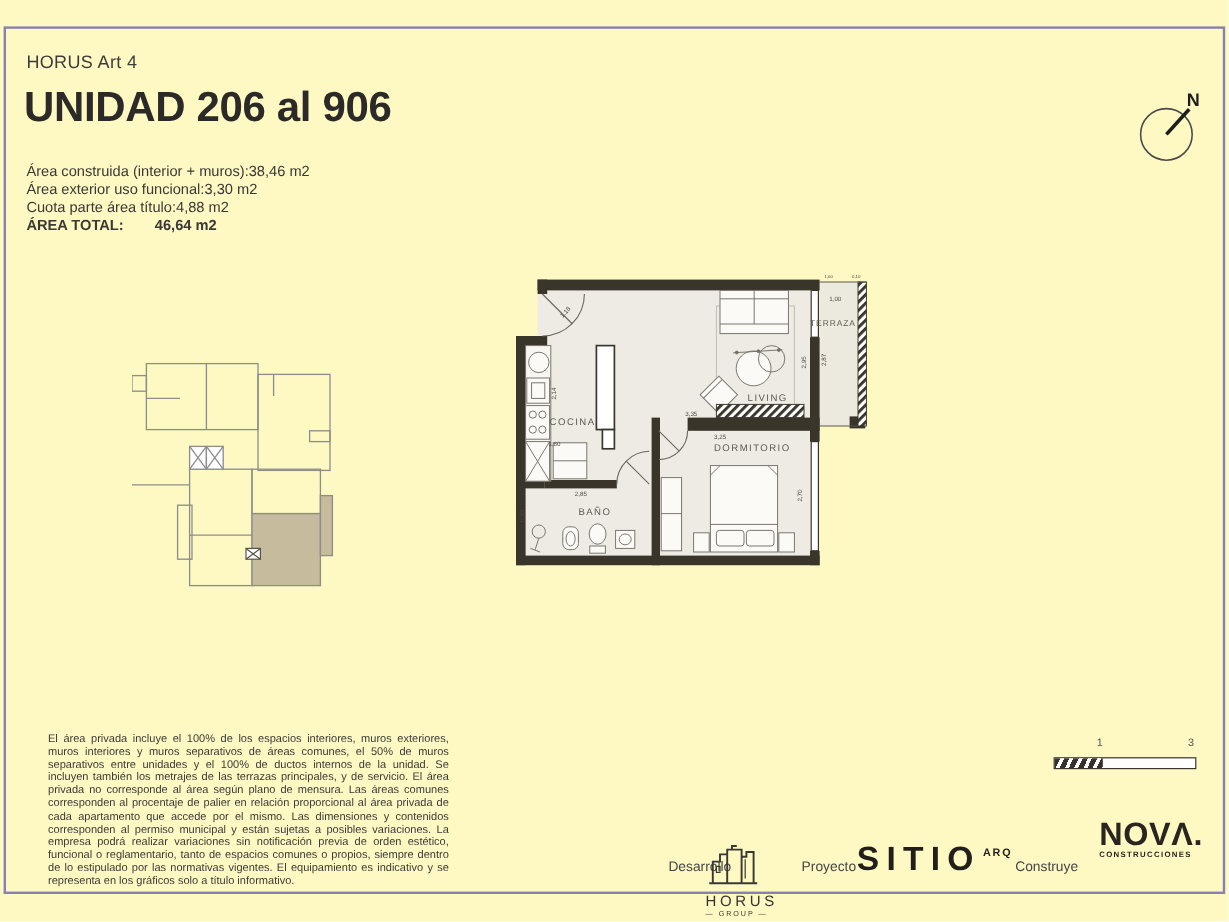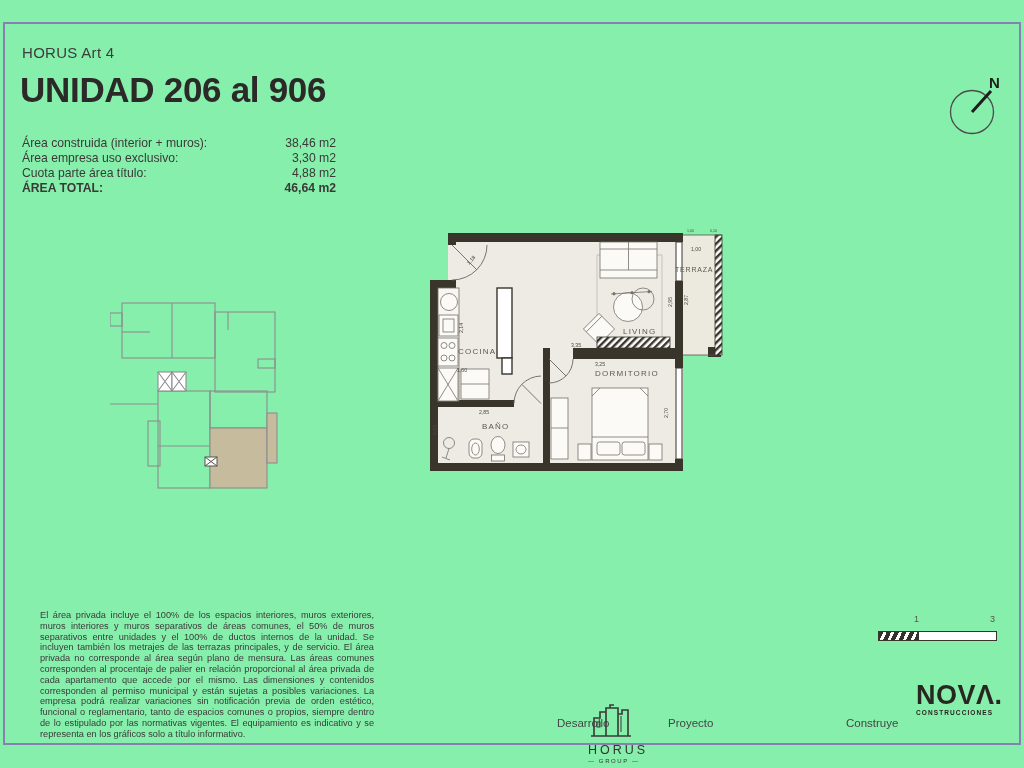--- a/index.html
+++ b/index.html
@@ -1,23 +1,23 @@
 <!DOCTYPE html>
 <html><head>
 <meta charset="utf-8">
 <style>
   html,body{margin:0;padding:0;background:#fff;}
   body{font-family:"Liberation Sans", sans-serif;}
-  .page{position:relative;width:1024px;height:768px;background:#86efac;overflow:hidden;}
+  .page{position:relative;width:1024px;height:768px;background:#fef9c3;overflow:hidden;}
   .abs{position:absolute;}
   .frame{position:absolute;left:3px;top:22px;width:1014px;height:719px;border:2px solid #8781b2;}
   .project-name{left:22px;top:44px;font-size:15px;color:#3c3c3c;letter-spacing:.3px;}
   .page-title{left:20px;top:70px;font-size:35px;font-weight:700;color:#2b2a28;letter-spacing:-.3px;}
   .areas{left:22px;top:136px;width:314px;font-size:12.2px;color:#3a3936;}
-  .areas .row{display:flex;justify-content:space-between;line-height:14.9px;}
+  .areas .row{display:flex;line-height:14.9px;}
   .areas .row.total{font-weight:bold;gap:26px;}
   .legal{left:20px;top:610px;width:334px;font-size:9.2px;line-height:10.8px;color:#3b3a38;text-align:justify;margin-left:20px;}
   .flabel{font-size:11.5px;color:#454545;}
   .horus-block{left:588px;top:704px;width:76px;text-align:left;color:#363430;}
   .horus-name{font-size:12.5px;letter-spacing:3px;margin-top:1px;}
   .horus-sub{font-size:6px;letter-spacing:1.6px;margin-top:1px;}
   .sitio-block{left:714px;top:700px;color:#221f1b;white-space:nowrap;}
   .sitio-name{font-size:28px;font-weight:800;letter-spacing:6px;}
   .sitio-sub{font-size:9px;font-weight:700;letter-spacing:1.5px;position:relative;top:-12px;left:2px;}
   .nova-block{left:916px;top:682px;color:#292620;}
@@ -37,21 +37,21 @@
 
   <div class="abs project-name">HORUS Art 4</div>
   <div class="abs page-title">UNIDAD 206 al 906</div>
 
   <div class="abs areas">
     <div class="row">
       <span>Área construida (interior + muros):</span>
       <span>38,46 m2</span>
     </div>
     <div class="row">
-      <span>Área empresa uso exclusivo:</span>
+      <span>Área exterior uso funcional:</span>
       <span>3,30 m2</span>
     </div>
     <div class="row">
       <span>Cuota parte área título:</span>
       <span>4,88 m2</span>
     </div>
     <div class="row total">
       <span>ÁREA TOTAL:</span>
       <span>46,64 m2</span>
     </div>
@@ -245,20 +245,23 @@
       <path d="M22,4 V1 H26"></path>
       <rect x="9" y="18" width="3" height="5" stroke-width="1"></rect>
       <path d="M33,12 V28" stroke-width="1"></path>
     </svg>
     <div class="horus-name">HORUS</div>
     <div class="horus-sub">— GROUP —</div>
   </div>
 
   <div class="abs flabel" style="left:668px;top:717px">Proyecto</div>
 
+  <div class="abs sitio-block">
+    <span class="sitio-name">SITIO</span><span class="sitio-sub">ARQ</span>
+  </div>
 
   <div class="abs flabel" style="left:846px;top:717px">Construye</div>
 
   <div class="abs nova-block">
     <div class="nova-name">NOVΛ.</div>
     <div class="nova-sub">CONSTRUCCIONES</div>
   </div>
 
 </div>
 

